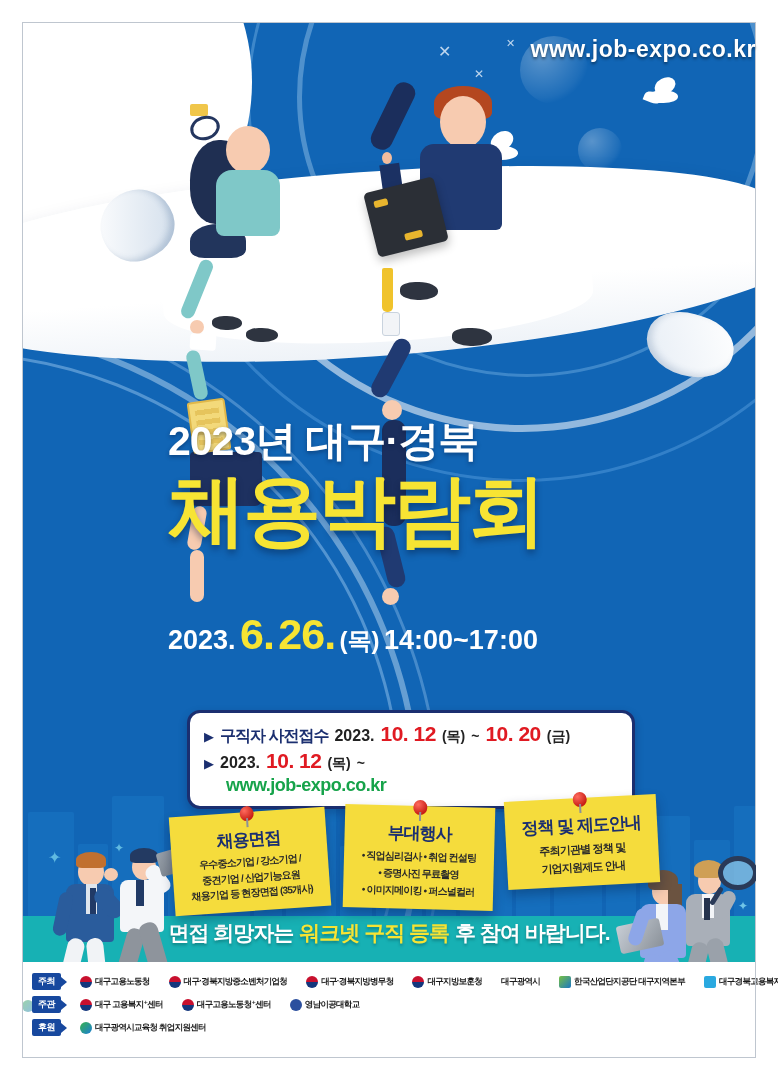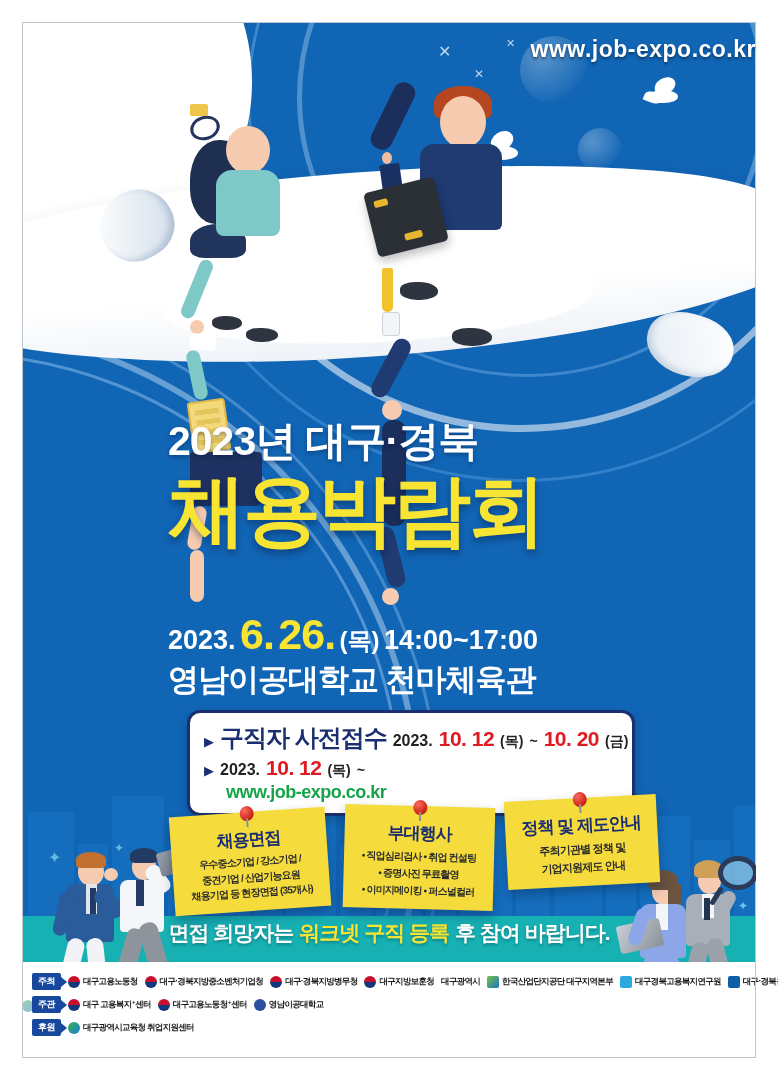--- a/index.html
+++ b/index.html
@@ -162,21 +162,21 @@
 
   
   .info-box{
     position:absolute; left:165px; top:688px; width:448px; z-index:5;
     background:#ffffff; border:3px solid #1b2f70; border-radius:13px;
     padding:9px 14px 10px 14px;
     box-shadow:0 4px 9px rgba(0,20,60,.25);
   }
   .info-row{ display:flex; align-items:baseline; gap:6px; white-space:nowrap; margin-bottom:2px; }
   .tri{ color:#1b2f70; font-size:13px; line-height:1; }
-  .info-label{ font-size:24px; font-weight:bold; color:#1b2f70; letter-spacing:-1px; }
+  .info-label{ font-size:16px; font-weight:bold; color:#1b2f70; letter-spacing:-1px; }
   .info-date{ font-size:16px; color:#222; font-weight:bold; }
   .info-red{ font-size:21px; color:#e01a22; font-weight:bold; letter-spacing:-.5px; }
   .info-sub{ font-size:14px; color:#222; font-weight:bold; }
   .info-url{ font-size:18px; font-weight:bold; color:#16a34a; padding-left:22px; letter-spacing:-.5px; }
 
   
   .city{ position:absolute; left:0; bottom:46px; width:734px; height:150px; opacity:.5; }
   .city span{ position:absolute; bottom:0; background:#1a77c6; border-radius:2px 2px 0 0; }
   .teal-band{ position:absolute; left:0; bottom:0; width:734px; height:46px; background:#17b1b4; }
   .marquee{
@@ -215,21 +215,21 @@
   
   .bp{ position:absolute; z-index:7; }
   .bp div{ position:absolute; }
   .bp .hd{ border-radius:50%; background:#f7cbb0; }
 
   
   .footer{
     position:absolute; left:22px; top:968px; width:734px; height:90px;
     background:#ffffff; padding:5px 8px 0 10px;
   }
-  .frow{ display:flex; align-items:center; gap:7px; margin-bottom:6px; flex-wrap:nowrap; }
+  .frow{ display:flex; align-items:center; gap:19px; margin-bottom:6px; flex-wrap:nowrap; }
   .ftag{
     display:inline-flex; align-items:center; justify-content:center;
     background:#17489e; color:#ffffff; font-size:9px; font-weight:bold;
     padding:2px 6px; border-radius:2px; letter-spacing:-.5px; flex:0 0 auto;
     position:relative;
   }
   .ftag:after{
     content:""; position:absolute; right:-6px; top:50%; transform:translateY(-50%);
     border-left:6px solid #17489e; border-top:5px solid transparent; border-bottom:5px solid transparent;
   }
@@ -336,21 +336,20 @@
       <div class="title-main">채용박람회</div>
     </div>
 
     <div class="date-line">
       <span class="pre">2023.</span>
       <span class="big">6.</span>
       <span class="big">26.</span>
       <span class="dow">(목)</span>
       <span class="time">14:00~17:00</span>
     </div>
-    <div class="venue-line">영남이공대학교 천마체육관</div>
 
     <div class="info-box">
       <div class="info-row">
         <span class="tri">▶</span>
         <span class="info-label">구직자 사전접수</span>
         <span class="info-date">2023.</span>
         <span class="info-red">10. 12</span>
         <span class="info-sub">(목)</span>
         <span class="info-sub">~</span>
         <span class="info-red">10. 20</span>

